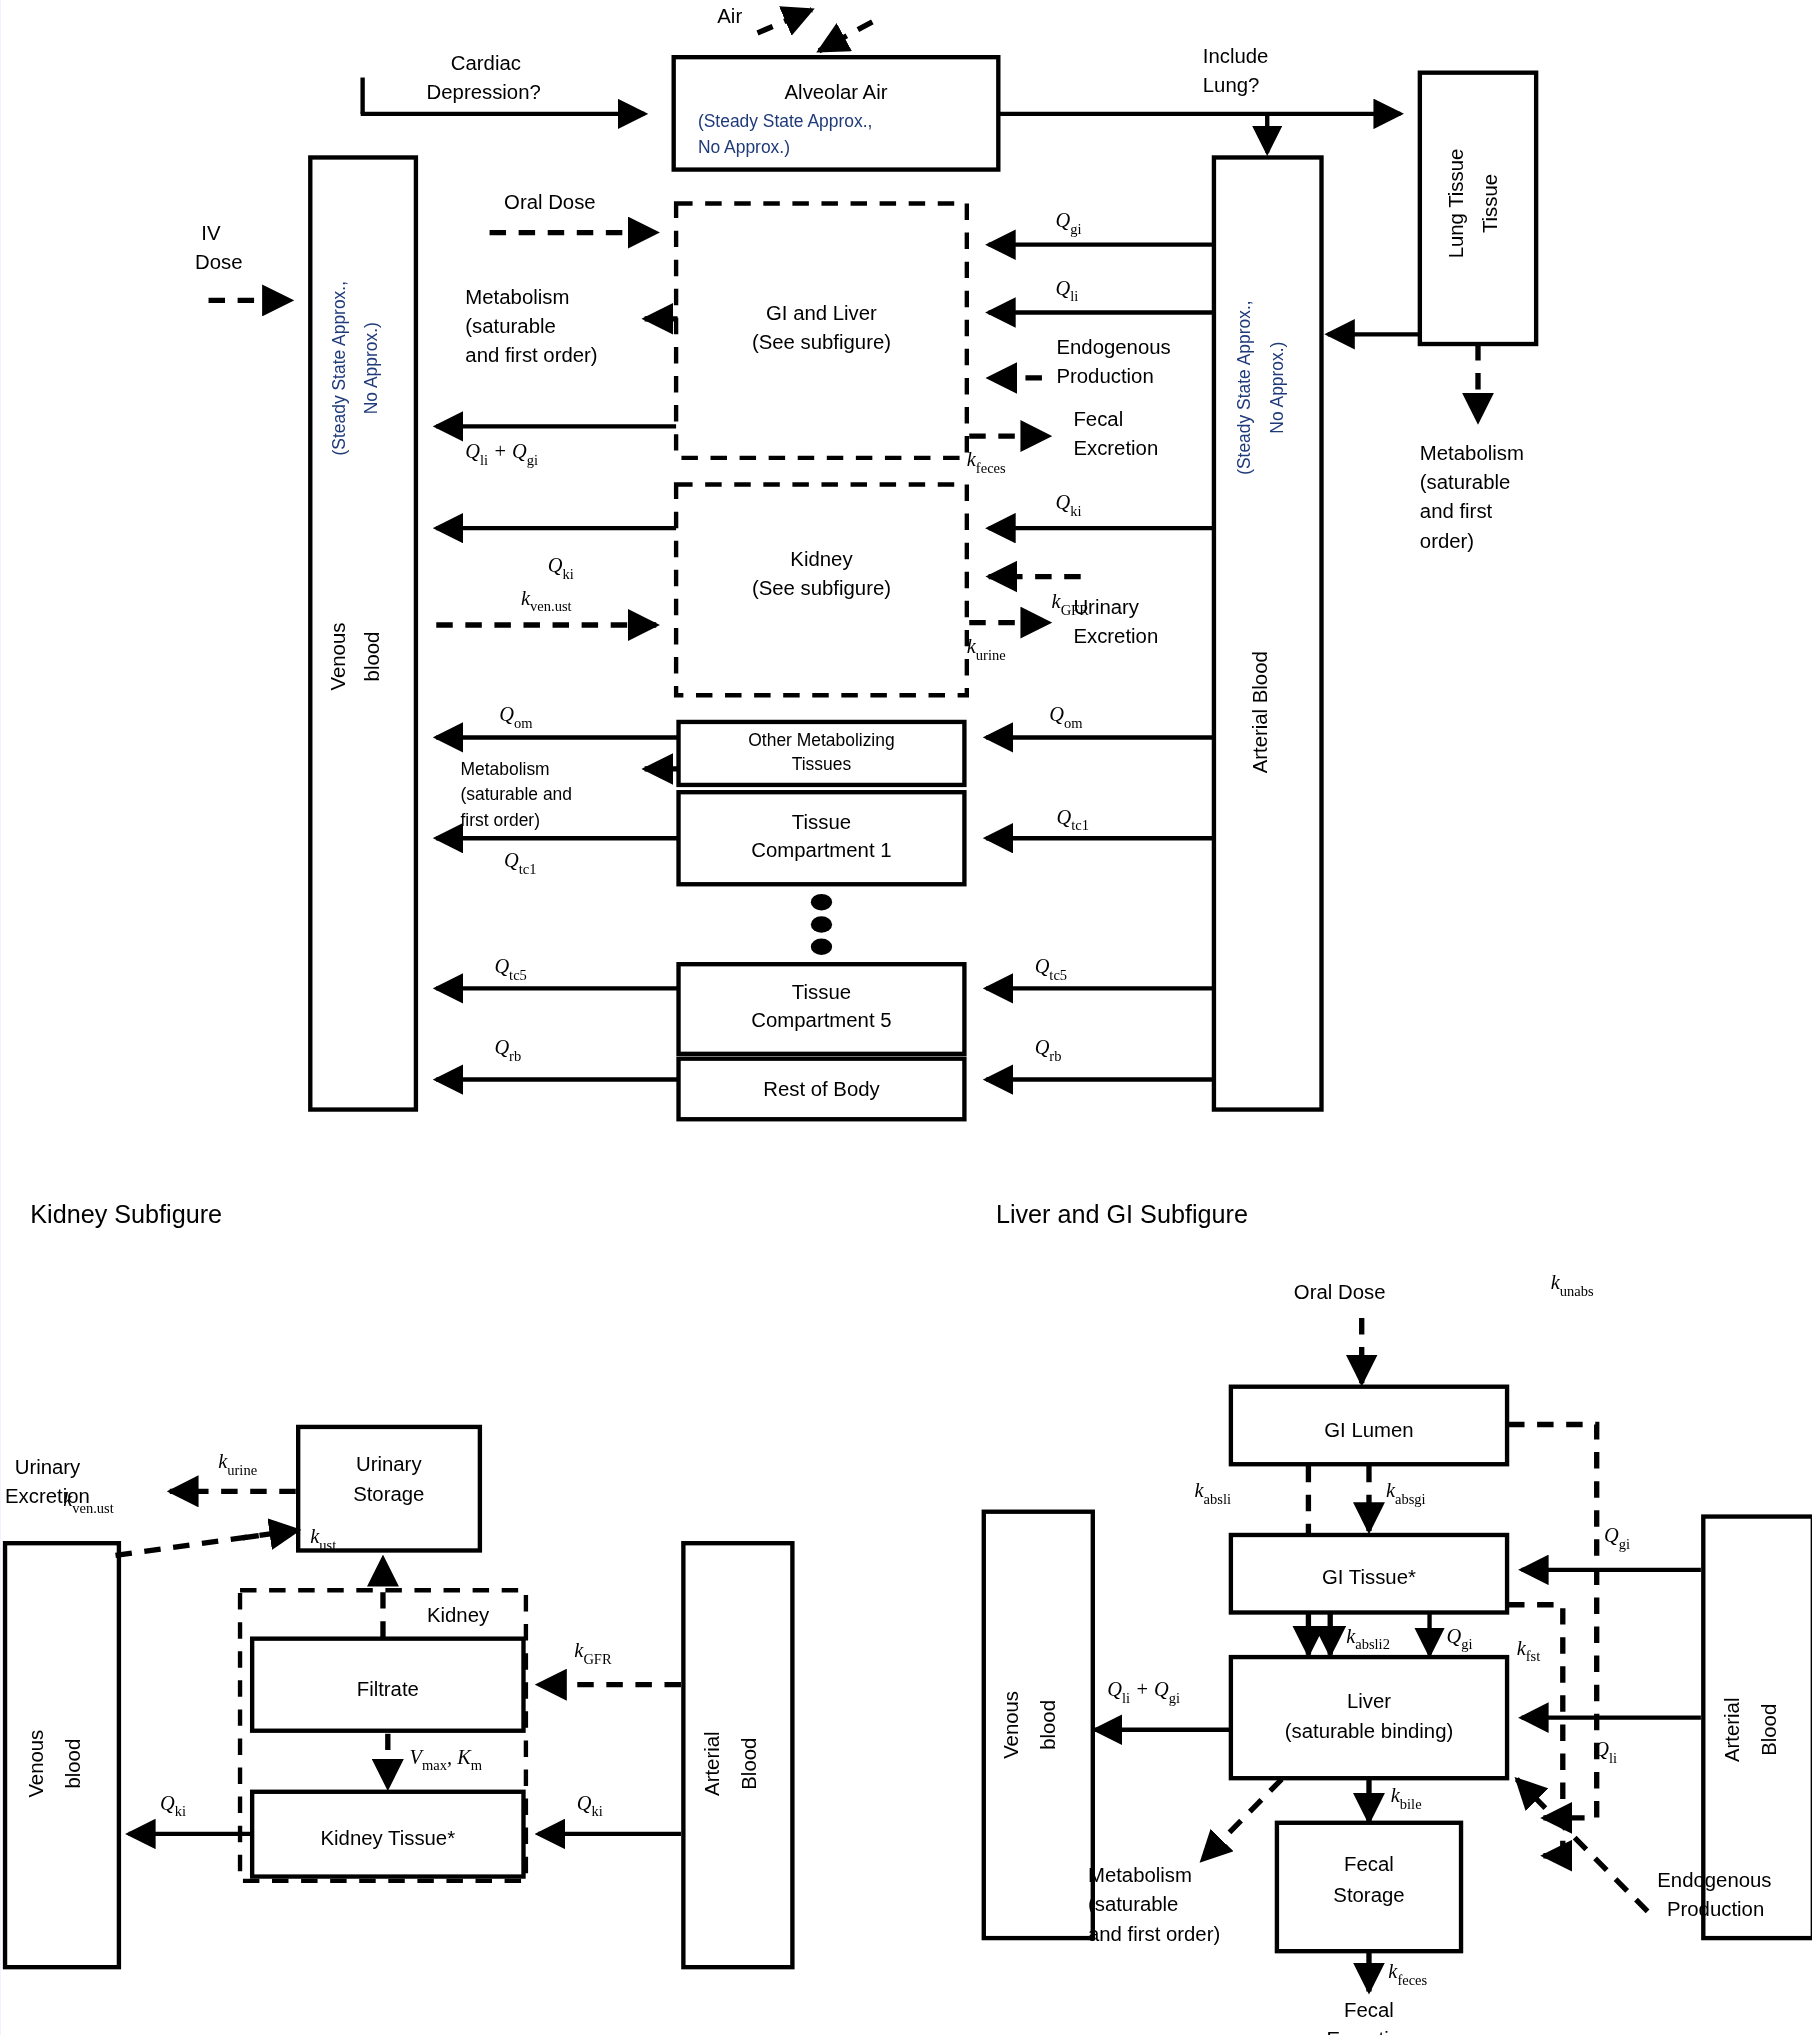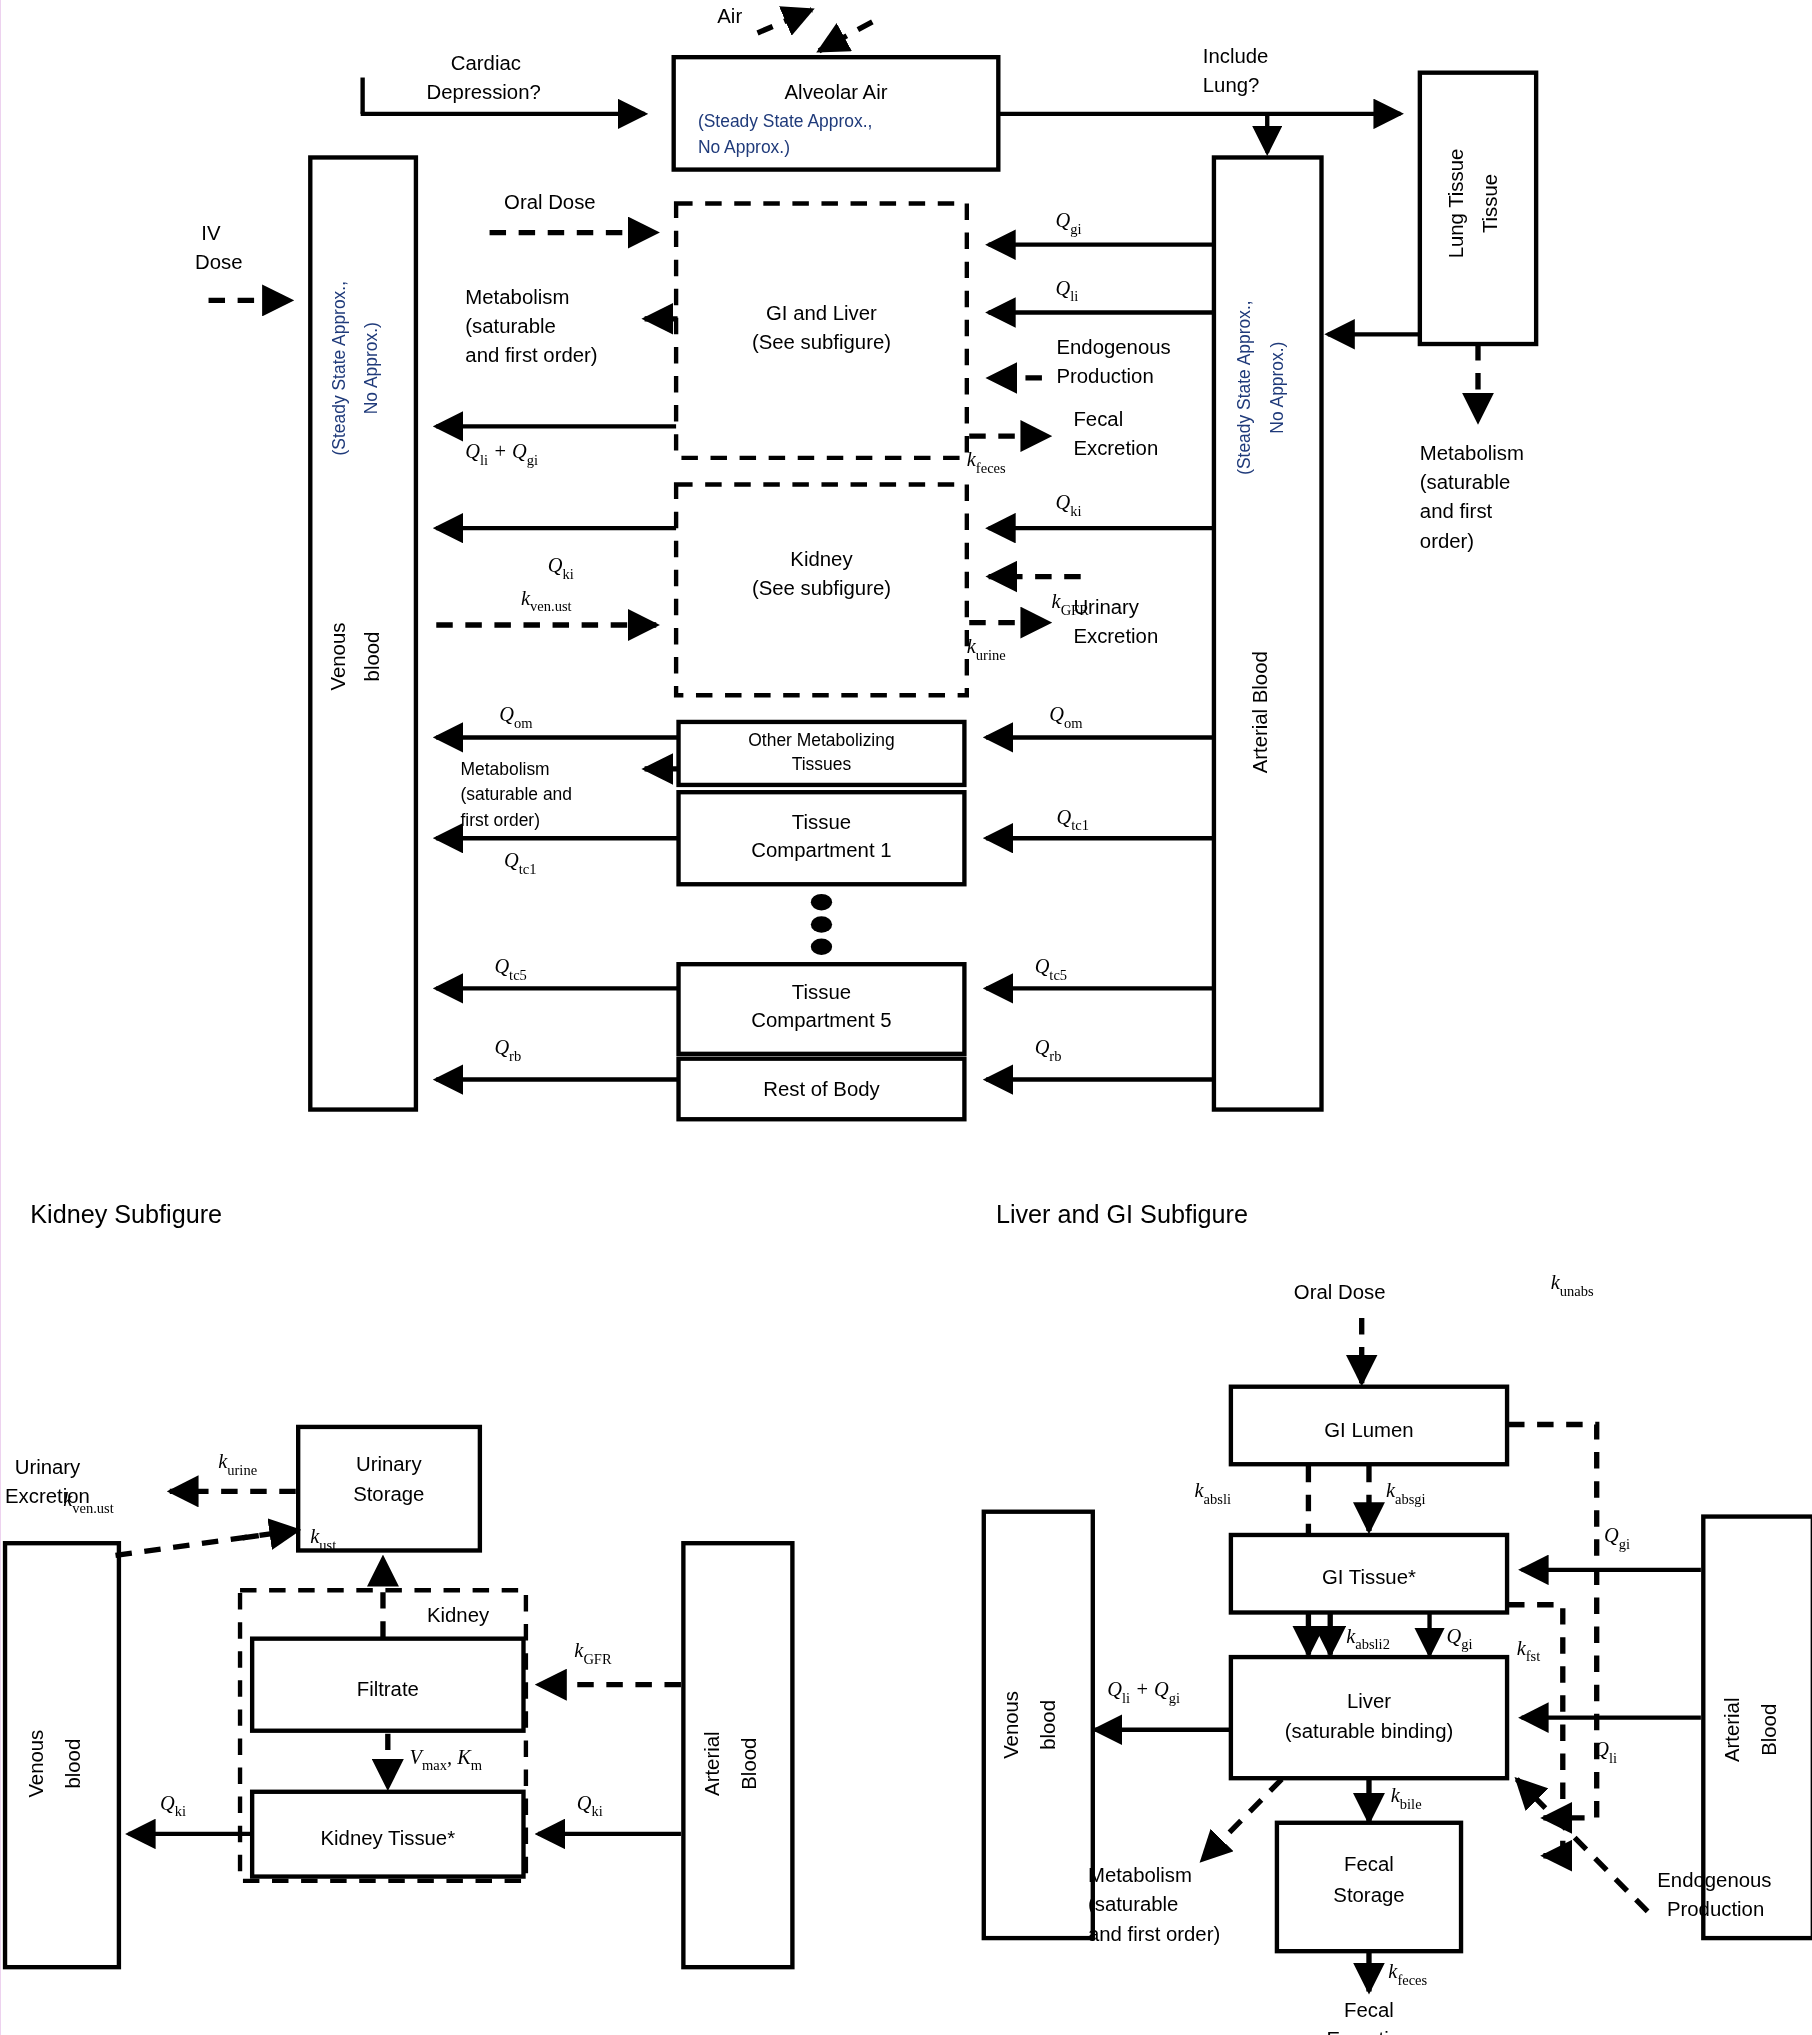--- a/index.html
+++ b/index.html
@@ -1,17 +1,17 @@
 <!DOCTYPE html>
 <html style="font-size:7.8px"><head>
 <meta charset="utf-8">
 <style>
   html,body{margin:0;padding:0;background:#fff;}
   body{font-family:"Liberation Sans",sans-serif;}
-  #root{position:relative;width:1813px;height:2035px;background:#a21caf;}
+  #root{position:relative;width:1813px;height:2035px;background:#c4b5fd;}
   svg{display:block;}
   text{font-family:"Liberation Sans",sans-serif;fill:#000;}
   .lbl{font-size:42px;}
   .lbl-sm{font-size:36px;}
   .blue{fill:#1F3A7A;}
   .ital{font-family:"Liberation Serif",serif;font-style:italic;}
   .subit{font-size:30px;font-family:"Liberation Serif",serif;font-style:normal;}
   .title{font-size:52px;}
   .box{fill:#fff;stroke:#000;stroke-width:9;}
   .dbox{fill:none;stroke:#000;stroke-width:9;stroke-dasharray:34 26;}

